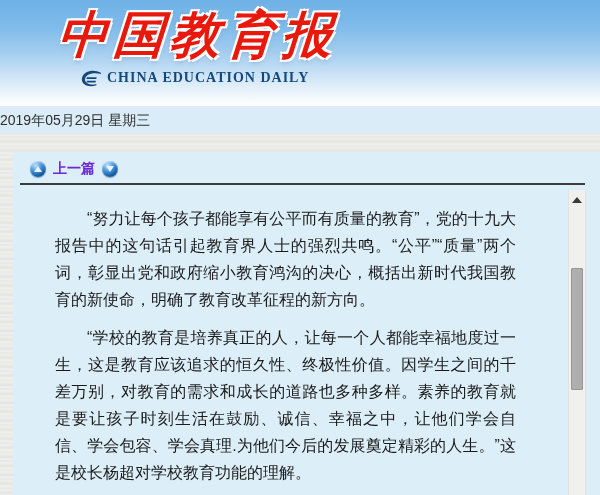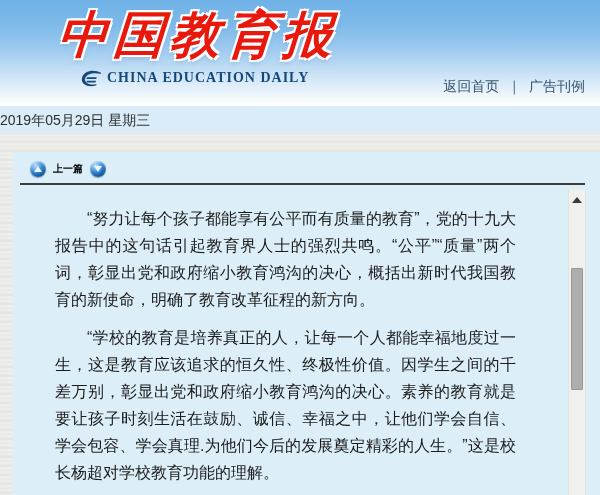--- a/index.html
+++ b/index.html
@@ -82,21 +82,21 @@
   .arrow-up-white {
     width: 0; height: 0;
     border-left: 4px solid transparent; border-right: 4px solid transparent;
     border-bottom: 6px solid #eaf4fd;
   }
   .arrow-down-white {
     width: 0; height: 0;
     border-left: 4px solid transparent; border-right: 4px solid transparent;
     border-top: 6px solid #eaf4fd;
   }
-  .nav-label { font-size: 10px; font-weight: bold; color: #000000; cursor: pointer; }
+  .nav-label { font-size: 14px; font-weight: bold; color: #6d28d9; cursor: pointer; }
   .divider {
     border: none; border-top: 2px solid #3c3c3c;
     margin: 5px 15px 0 7px;
   }
 
   .article {
     padding: 20px 84px 0 42px;
     font-size: 16px; line-height: 27px; color: #1b1b1b;
     text-align: justify;
   }
@@ -133,23 +133,20 @@
       <div class="logo-cn">中国教育报</div>
       <div class="logo-en">
         <svg class="logo-mark" viewBox="0 0 24 20" xmlns="http://www.w3.org/2000/svg">
           <path d="M23 3 C16 -1 4 0 2 9 C0.5 16 9 20 18 17 L18 15.5 C10 17.5 4.5 14 5.5 9.5 C6.7 4 16 2.5 23 4.5 Z" fill="#15497c"></path>
           <rect x="9" y="8" width="11" height="2" fill="#15497c" transform="skewX(-12)"></rect>
           <rect x="10" y="12" width="10" height="2" fill="#15497c" transform="skewX(-12)"></rect>
         </svg>
         <span class="logo-en-text">CHINA EDUCATION DAILY</span>
       </div>
     </div>
-    <nav class="top-links">
-      <a>返回首页</a><span class="sep">｜</span><a>广告刊例</a>
-    </nav>
   </header>
 
   <div class="date-bar">
     <span>2019年05月29日  星期三</span>
   </div>
 
   <main class="content">
 
     <div class="nav-row">
       <span class="nav-sphere">
@@ -157,21 +154,21 @@
         </span>
       <span class="nav-label">上一篇</span>
       <span class="nav-sphere">
           <span class="arrow-down-white"></span>
         </span>
     </div>
     <hr class="divider">
 
     <article class="article">
       <p>“努力让每个孩子都能享有公平而有质量的教育”，党的十九大报告中的这句话引起教育界人士的强烈共鸣。“公平”“质量”两个词，彰显出党和政府缩小教育鸿沟的决心，概括出新时代我国教育的新使命，明确了教育改革征程的新方向。</p>
-      <p>“学校的教育是培养真正的人，让每一个人都能幸福地度过一生，这是教育应该追求的恒久性、终极性价值。因学生之间的千差万别，彰显出党和政府缩小教育鸿沟的决心。素养的教育就是要让孩子时刻生活在鼓励、诚信、幸福之中，让他们学会自信、学会包容、学会真理.为他们今后的发展奠定精彩的人生。”这是校长杨超对学校教育功能的理解。</p>
+      <p>“学校的教育是培养真正的人，让每一个人都能幸福地度过一生，这是教育应该追求的恒久性、终极性价值。因学生之间的千差万别，对教育的需求和成长的道路也多种多样。素养的教育就是要让孩子时刻生活在鼓励、诚信、幸福之中，让他们学会自信、学会包容、学会真理.为他们今后的发展奠定精彩的人生。”这是校长杨超对学校教育功能的理解。</p>
 
     </article>
 
     <div class="scrollbar">
       <div class="scroll-up-btn">
         <span class="tri"></span>
       </div>
       <div class="scroll-thumb"></div>
     </div>
 

